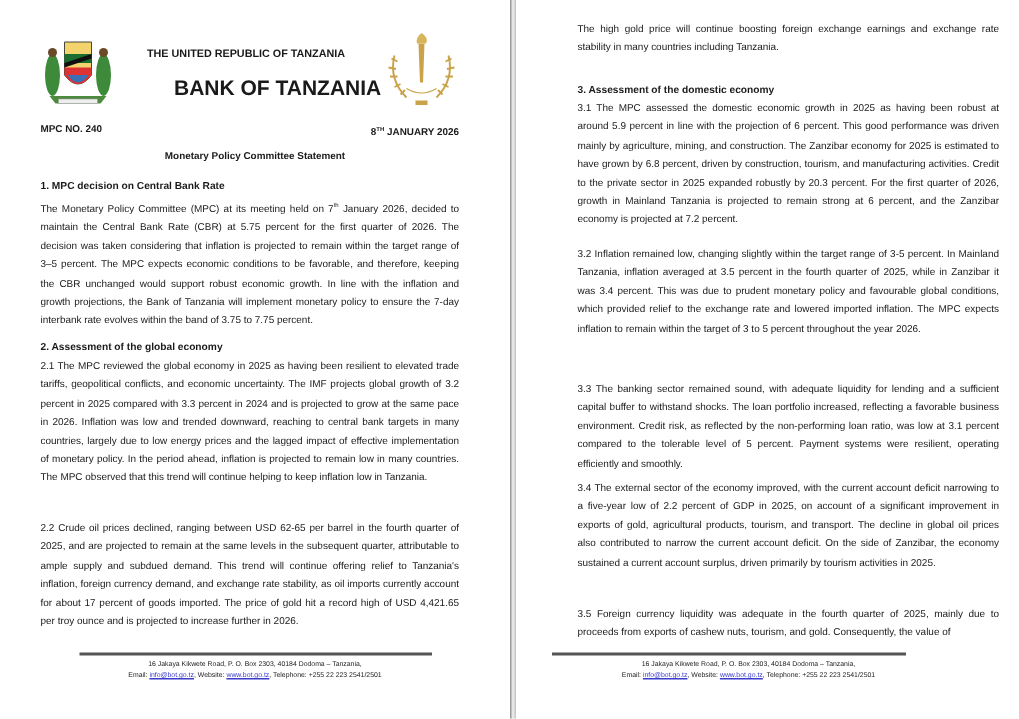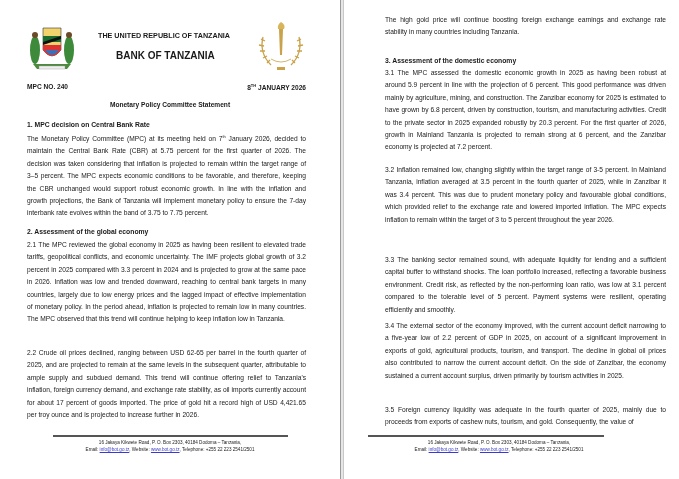--- a/index.html
+++ b/index.html
@@ -4,21 +4,21 @@
 <style>
   html, body { margin:0; padding:0; }
   body { width:679px; height:479px; background:#ffffff; position:relative; overflow:hidden;
          font-family:"Liberation Sans", sans-serif; color:#1a1a1a; }
   .page { position:absolute; top:0; height:479px; background:#fff; overflow:hidden; }
   #page1 { left:0; width:340px; }
   #page2 { left:344px; width:335px; }
   .divider { position:absolute; left:340px; top:0; width:4px; height:479px; background:#e6e6e6;
              border-left:1px solid #9a9a9a; border-right:1px solid #c8c8c8; box-sizing:border-box; }
   .header-title { position:absolute; left:98px; top:31px; font-size:7.2px; font-weight:bold; letter-spacing:0; }
-  .header-bank { position:absolute; left:116px; top:50px; font-size:10px; font-weight:bold; }
+  .header-bank { position:absolute; left:116px; top:50px; font-size:14px; font-weight:bold; }
   .mpc-no { position:absolute; left:27px; top:83px; font-size:6.6px; font-weight:bold; }
   .mpc-date { position:absolute; right:34px; top:83px; font-size:6.6px; font-weight:bold; }
   .mpc-date sup { font-size:4px; vertical-align:3px; }
   .statement-title { position:absolute; left:0; width:340px; top:101px; text-align:center; font-size:6.6px; font-weight:bold; }
   .logo-left { position:absolute; left:27px; top:20px; width:50px; height:52px; }
   .logo-right { position:absolute; left:253px; top:19px; width:56px; height:56px; }
   .block { position:absolute; font-size:6.65px; line-height:12.4px; text-align:justify; }
   #page1 .block { left:27px; width:279px; }
   #page2 .block { left:41px; width:281px; }
   .sec-head { position:absolute; font-size:6.8px; font-weight:bold; }

